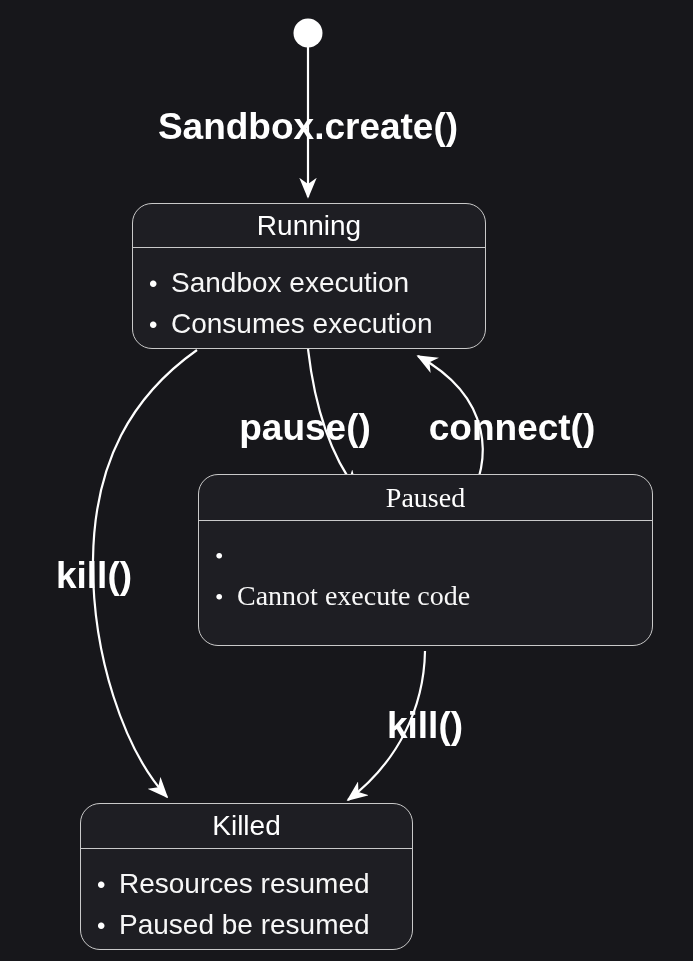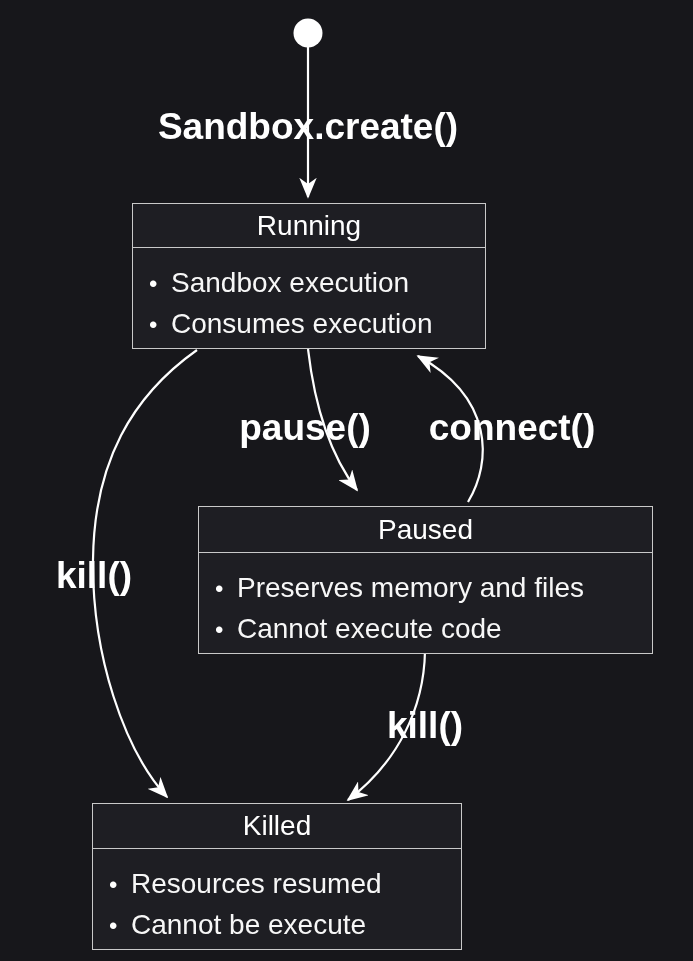--- a/index.html
+++ b/index.html
@@ -22,21 +22,21 @@
   }
   .edge-path {
     fill: none;
     stroke: #ffffff;
     stroke-width: 2.2px;
   }
   .state-box {
     position: absolute;
     background: #1e1e23;
     border: 1.5px solid #c9c9c9;
-    border-radius: 0;
+    border-radius: 20px;
     box-sizing: border-box;
     color: #ffffff;
   }
   .state-title {
     display: flex;
     align-items: center;
     justify-content: center;
     font-size: 28px;
     font-weight: 400;
     color: #ffffff;
@@ -102,44 +102,43 @@
         <span class="bullet-dot">•</span>
         <span>Sandbox execution</span>
       </div>
       <div class="bullet-row">
         <span class="bullet-dot">•</span>
         <span>Consumes execution</span>
       </div>
     </div>
   </div>
 
-  <div class="state-box" style="left:198px; top:506px; width:455px; height:148px;">
+  <div class="state-box" style="left:198px; top:474px; width:455px; height:172px;font-family:Liberation Serif, serif;">
     <div class="state-title" style="height:46px;">Paused</div>
     <div class="state-body">
       <div class="bullet-row">
         <span class="bullet-dot">•</span>
-        <span>Preserves memory and files</span>
       </div>
       <div class="bullet-row">
         <span class="bullet-dot">•</span>
         <span>Cannot execute code</span>
       </div>
     </div>
   </div>
 
-  <div class="state-box" style="left:92px; top:803px; width:370px; height:147px;">
+  <div class="state-box" style="left:80px; top:803px; width:333px; height:147px;">
     <div class="state-title" style="height:45px;">Killed</div>
     <div class="state-body">
       <div class="bullet-row">
         <span class="bullet-dot">•</span>
         <span>Resources resumed</span>
       </div>
       <div class="bullet-row">
         <span class="bullet-dot">•</span>
-        <span>Cannot be execute</span>
+        <span>Paused be resumed</span>
       </div>
     </div>
   </div>
 
   <div class="edge-label" style="left:308px; top:127px;">Sandbox.create()</div>
   <div class="edge-label" style="left:305px; top:428px;">pause()</div>
   <div class="edge-label" style="left:512px; top:428px;">connect()</div>
   <div class="edge-label" style="left:94px; top:576px;">kill()</div>
   <div class="edge-label" style="left:425px; top:726px;">kill()</div>
 

